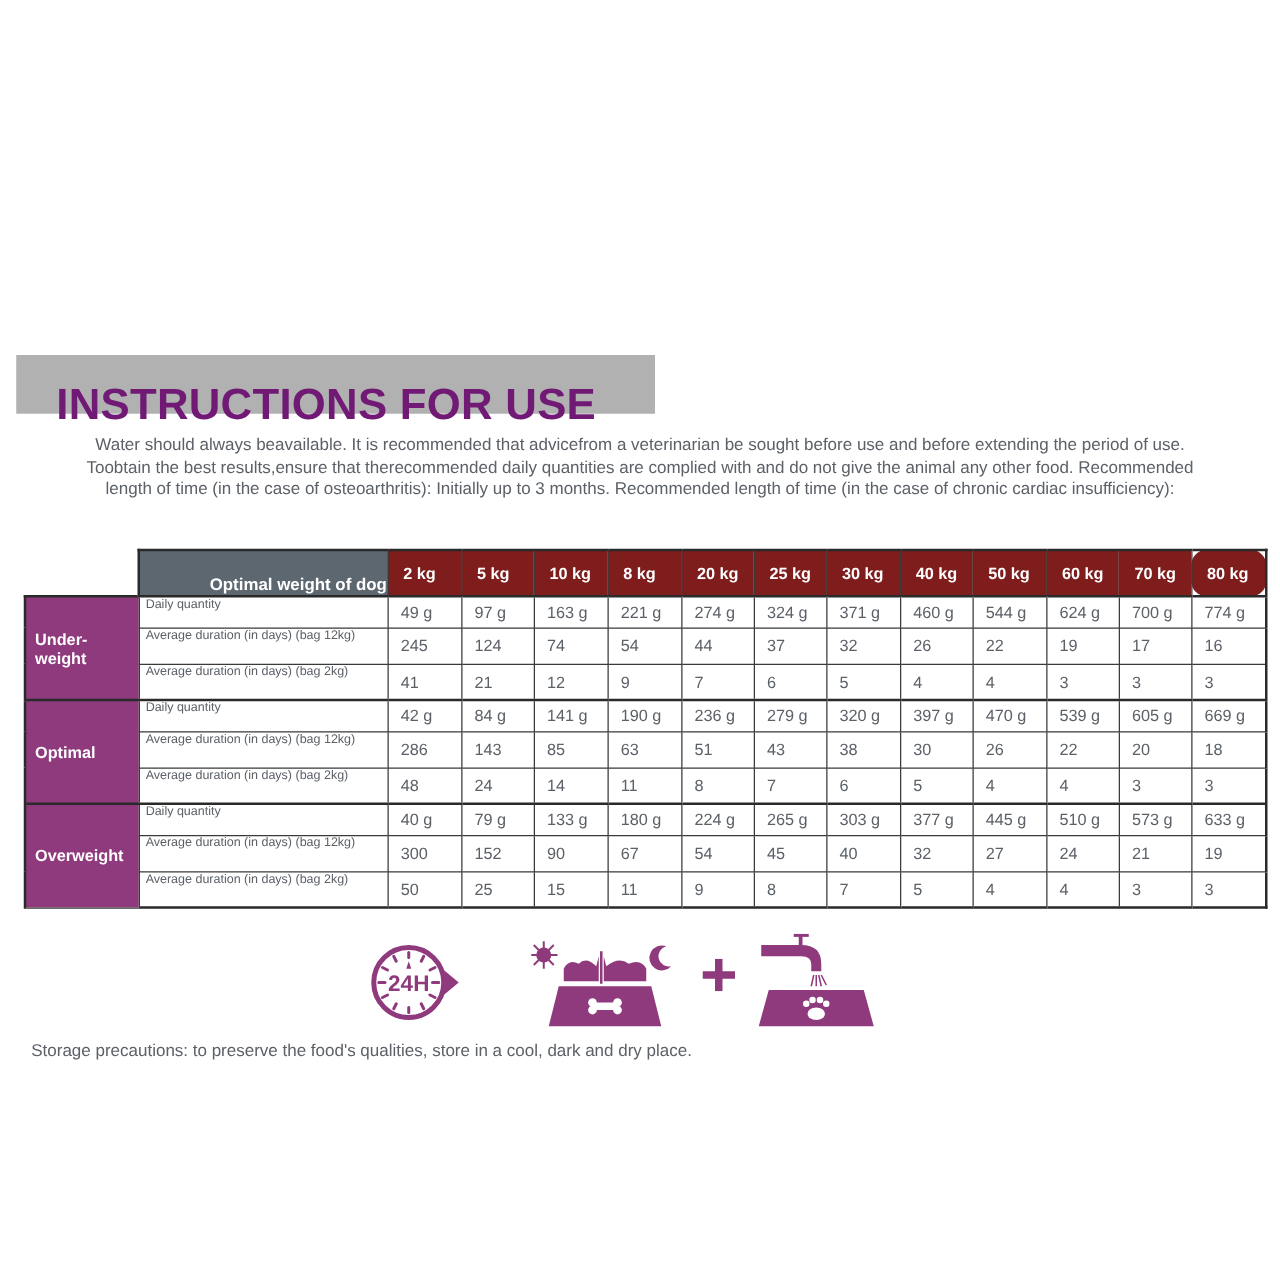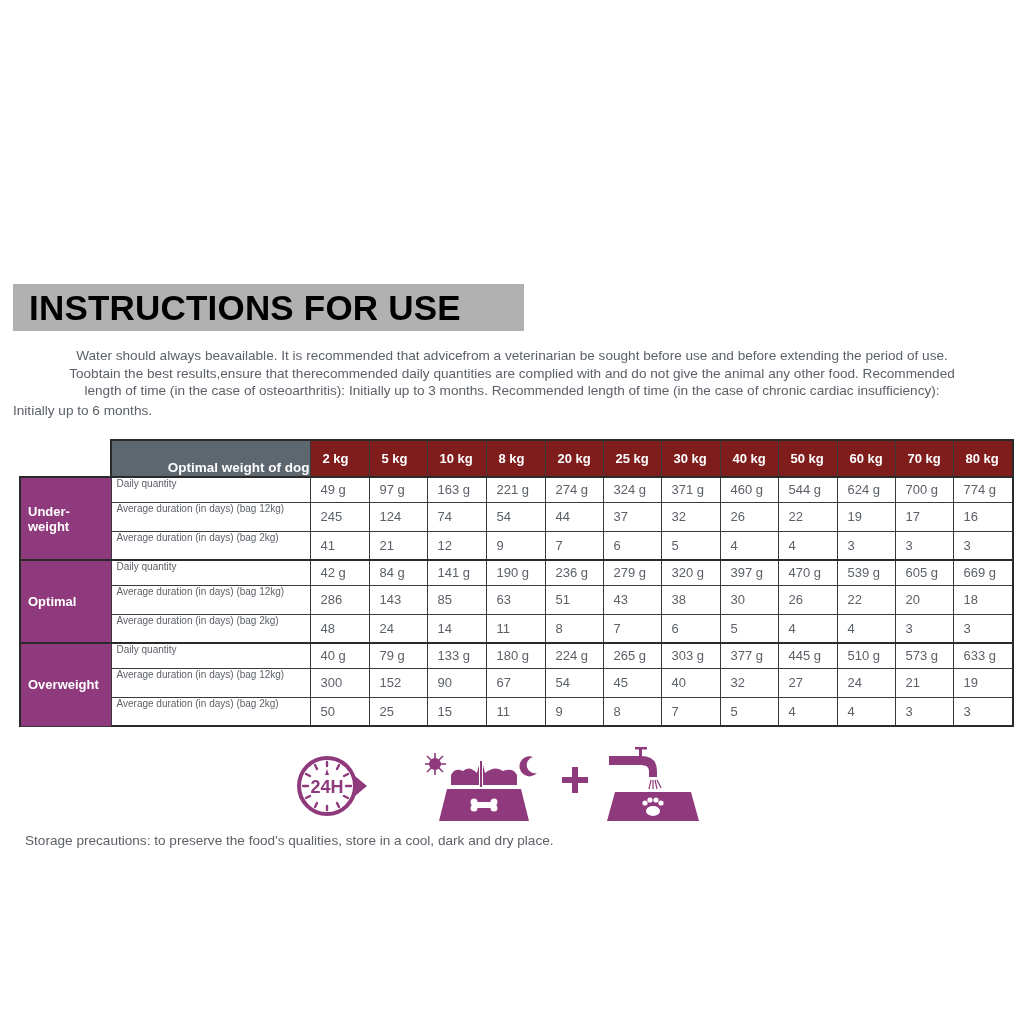--- a/index.html
+++ b/index.html
@@ -1,36 +1,36 @@
 <!DOCTYPE html>
 <html><head>
 <meta charset="utf-8">
 <style>
   html, body { margin:0; padding:0; background:#ffffff; }
   body { width:1024px; height:1024px; position:relative; overflow:hidden;
          font-family:"Liberation Sans", "DejaVu Sans", sans-serif; color:#5a5f66; }
   .title-bar { position:absolute; left:13px; top:284px; width:511px; height:47px;
                background:#b1b1b1; }
-  .title-bar h1 { margin:0; position:absolute; left:16px; top:3px; font-size:35px;
-                  font-weight:bold; color:#000000; letter-spacing:0.2px; line-height:42px;text-align:right; }
+  .title-bar h1 { margin:16px; position:absolute; left:16px; top:3px; font-size:35px;
+                  font-weight:bold; color:#701a75; letter-spacing:0.2px; line-height:42px;text-align:right; }
   .intro { position:absolute; left:13px; top:347px; width:998px; font-size:13.6px;
            line-height:17.5px; color:#5c6168; }
   .intro .centered { text-align:center; }
   .intro .left { text-align:left; margin-top:2px; }
 
   table.feed { position:absolute; left:19px; top:439px; border-collapse:collapse;
                table-layout:fixed; font-size:12.5px; color:#5c6168; }
   table.feed td, table.feed th { padding:0; border:1px solid #3a3a3a; vertical-align:middle; }
   th.corner { border:none !important; background:transparent; }
   th.hdr-label { background:#5d6770; color:#ffffff; font-weight:bold; text-align:right;
                  vertical-align:bottom !important; padding:0 0 1px 5px !important; font-size:13.5px;
                  border-top:2px solid #2a2a2a !important; border-left:2px solid #2a2a2a !important; }
   th.hdr-kg { background:#7f1d1d; color:#ffffff; font-weight:bold; font-size:13px;
               text-align:left; padding-left:12px !important; border-top:2px solid #2a2a2a !important; }
-  th.hdr-kg.last { border-right:2px solid #2a2a2a !important; }
+  th.hdr-kg.last { border-right:2px solid #2a2a2a !important;border-radius:12px; }
   td.group { background:#8e3a7c; color:#ffffff; font-weight:bold; font-size:13px;
              padding-left:7px !important; line-height:15px; border-left:2px solid #2a2a2a !important; }
   td.rlabel { text-align:left; padding-left:5px !important; font-size:10px; line-height:12.5px;
               vertical-align:top !important; }
   td.val { text-align:left; padding-left:10px !important; font-size:13px; }
   td.val.last { border-right:2px solid #2a2a2a !important; }
   tr.first-of-group td { border-top:2px solid #2a2a2a; }
   tr.last-row td { border-bottom:2px solid #2a2a2a; }
   tr.r-hdr { height:37px; }
   tr.r-daily { height:25px; }
@@ -44,21 +44,20 @@
 <body>
 
 <div class="title-bar">
   <h1>INSTRUCTIONS FOR USE</h1>
 </div>
 
 <div class="intro">
   <div class="centered">Water should always beavailable. It is recommended that advicefrom a veterinarian be sought before use and before extending the period of use.</div>
   <div class="centered">Toobtain the best results,ensure that therecommended daily quantities are complied with and do not give the animal any other food. Recommended</div>
   <div class="centered">length of time (in the case of osteoarthritis): Initially up to 3 months. Recommended length of time (in the case of chronic cardiac insufficiency):</div>
-  <div class="left">Initially up to 6 months.</div>
 </div>
 
 <table class="feed" id="feed">
   <colgroup>
     <col style="width:91px">
     <col style="width:199px">
     <col style="width:59px">
       <col style="width:58px">
       <col style="width:59px">
       <col style="width:59px">

